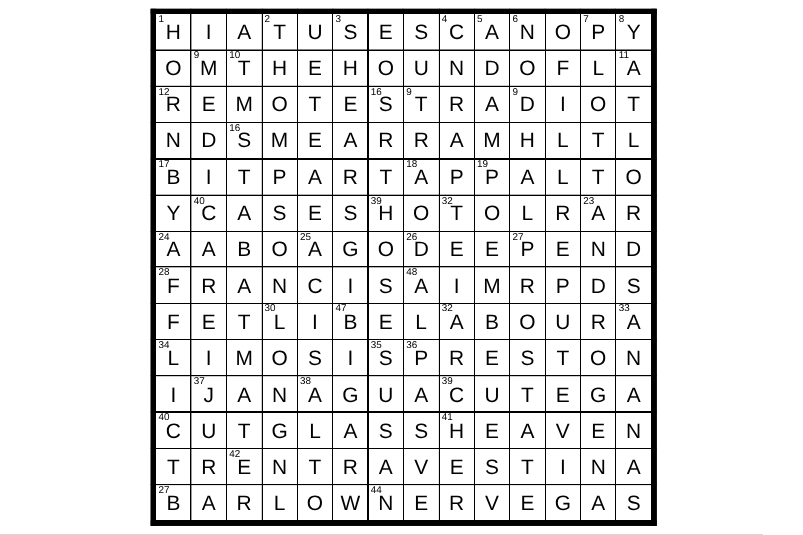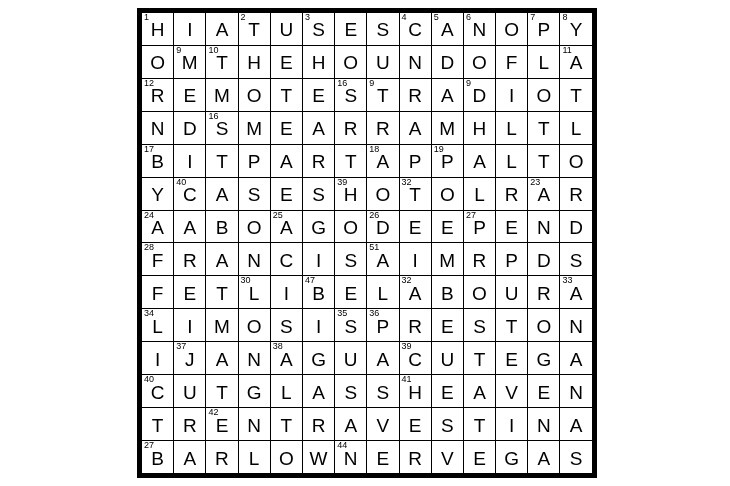--- a/index.html
+++ b/index.html
@@ -419,21 +419,21 @@
           <td>
             <span class="letter">C</span>
           </td>
           <td>
             <span class="letter">I</span>
           </td>
           <td>
             <span class="letter">S</span>
           </td>
           <td class="thick-l thick-t">
-            <span class="num">51</span>
+            <span class="num">48</span>
             <span class="letter">A</span>
           </td>
           <td>
             <span class="letter">I</span>
           </td>
           <td>
             <span class="letter">M</span>
           </td>
           <td>
             <span class="letter">R</span>

